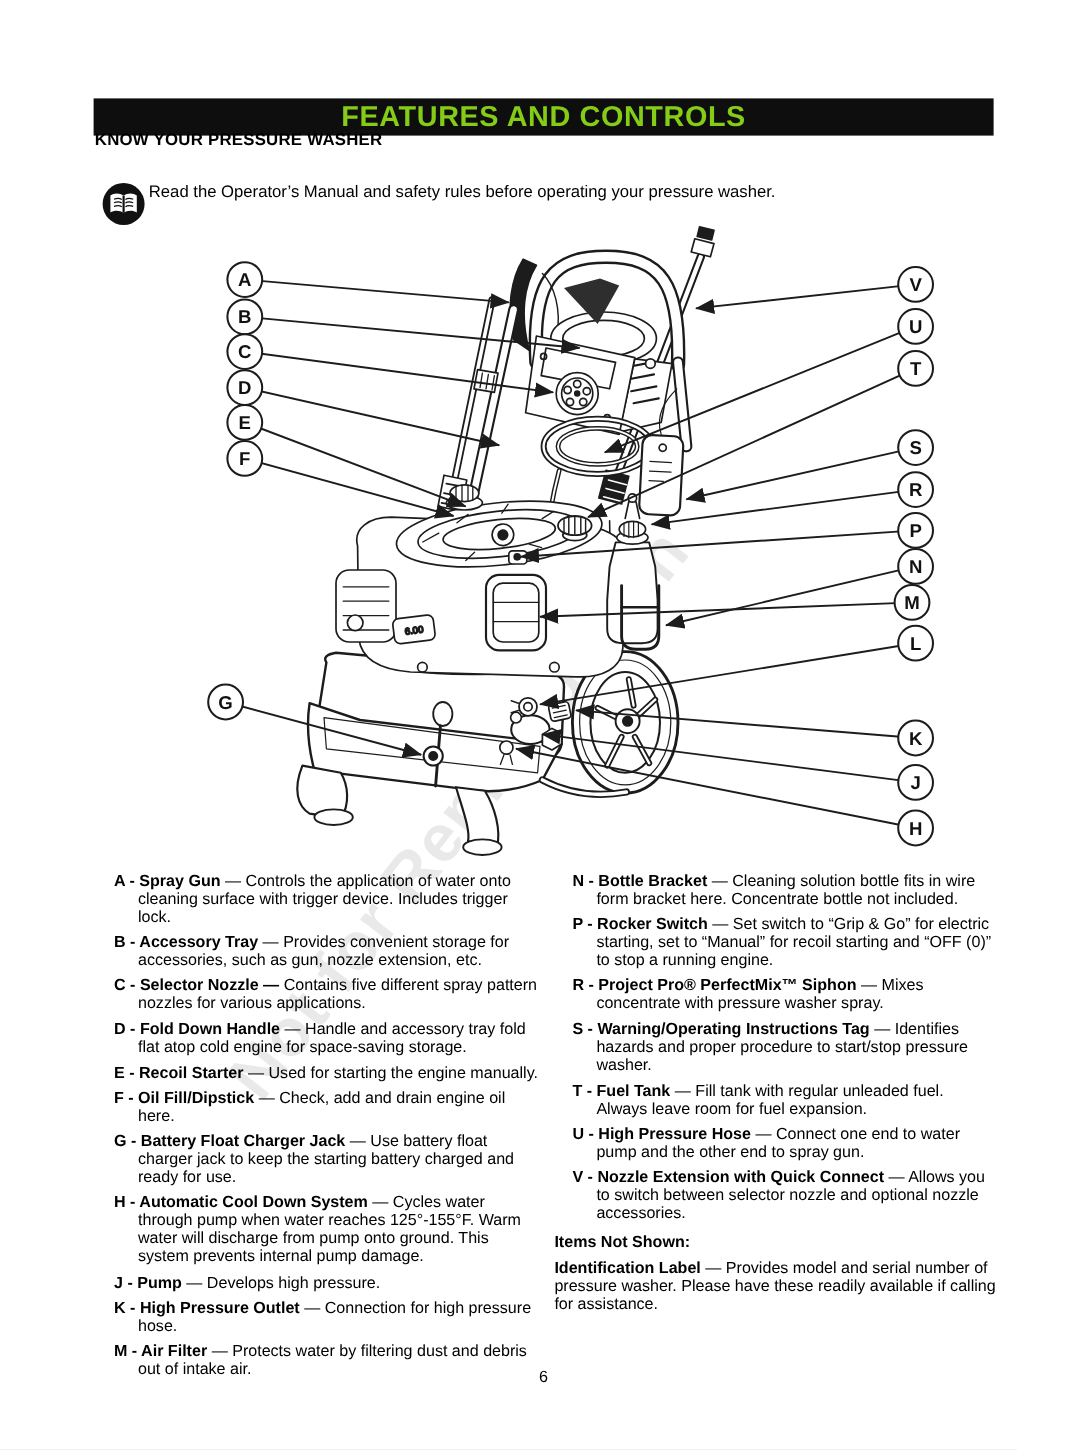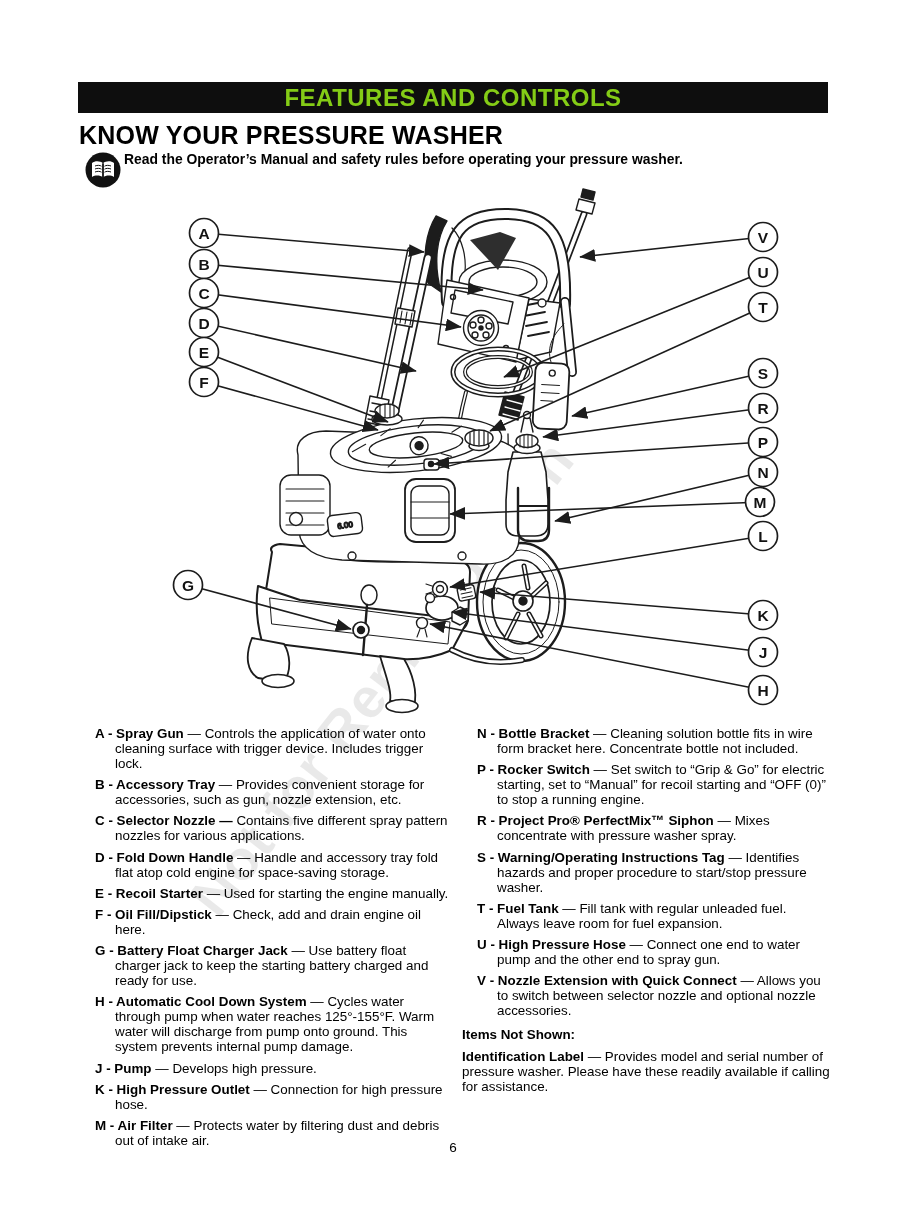--- a/index.html
+++ b/index.html
@@ -1,23 +1,23 @@
 <!DOCTYPE html>
 <html><head>
 <meta charset="utf-8">
 <style>
   html,body{margin:0;padding:0;background:#e8e8e8;}
   .page{position:relative;width:906px;height:1208px;background:#ffffff;margin:0 auto;
         font-family:"Liberation Sans", sans-serif;color:#000;overflow:hidden;}
   .titlebar{position:absolute;left:78px;top:82px;width:750px;height:31px;background:#0e0e0e;
             color:#84cc16;text-align:center;font-weight:bold;font-size:24px;line-height:32px;letter-spacing:.5px;}
-  .kyp{position:absolute;left:79px;top:121px;font-size:25px;font-weight:bold;letter-spacing:.2px;}
+  .kyp{position:absolute;left:79px;top:108px;font-size:14px;font-weight:bold;letter-spacing:.2px;}
   .bookicon{position:absolute;left:84px;top:151px;width:38px;height:38px;}
   .intro{position:absolute;left:124px;top:151px;width:702px;font-size:13.9px;line-height:17.6px;}
-  .intro .b{font-weight:bold;}
+  .intro .b{font-weight:normal;}
   .col{position:absolute;top:726px;width:369px;font-size:13.4px;line-height:15px;}
   .colL{left:80px;} .colR{left:462px;}
   .item{margin-bottom:6.2px;padding-left:20px;text-indent:-20px;margin-left:15px;}
   .b{font-weight:bold;}
   .nsh{font-weight:bold;margin:9px 0 7px 0;}
   .ns{margin-bottom:6px;}
   .pagenum{position:absolute;left:0;top:1140px;width:906px;text-align:center;font-size:13.5px;}
   .wm{position:absolute;left:112px;top:690px;width:470px;text-align:center;
       transform:rotate(-52deg);font-size:56px;font-weight:bold;letter-spacing:1px;
       color:rgba(0,0,0,0.085);white-space:nowrap;pointer-events:none;}

